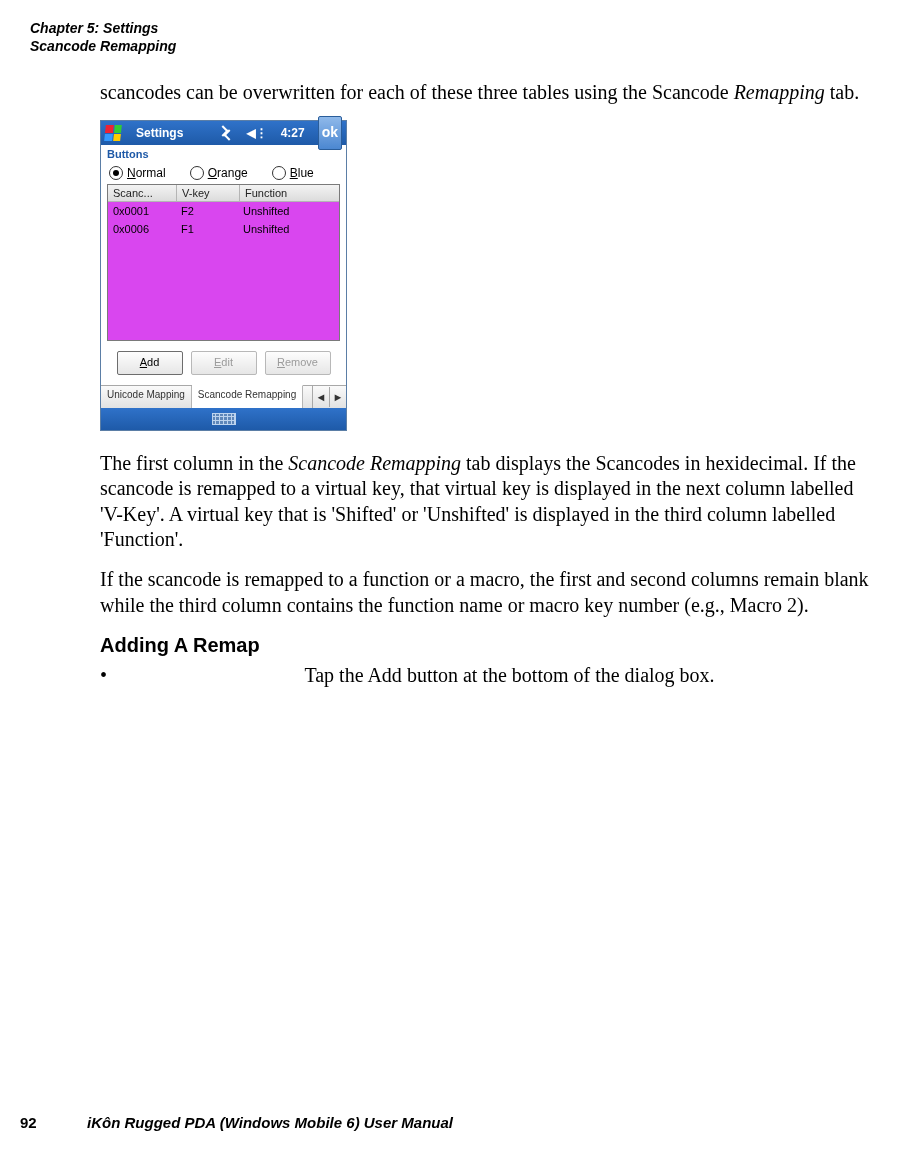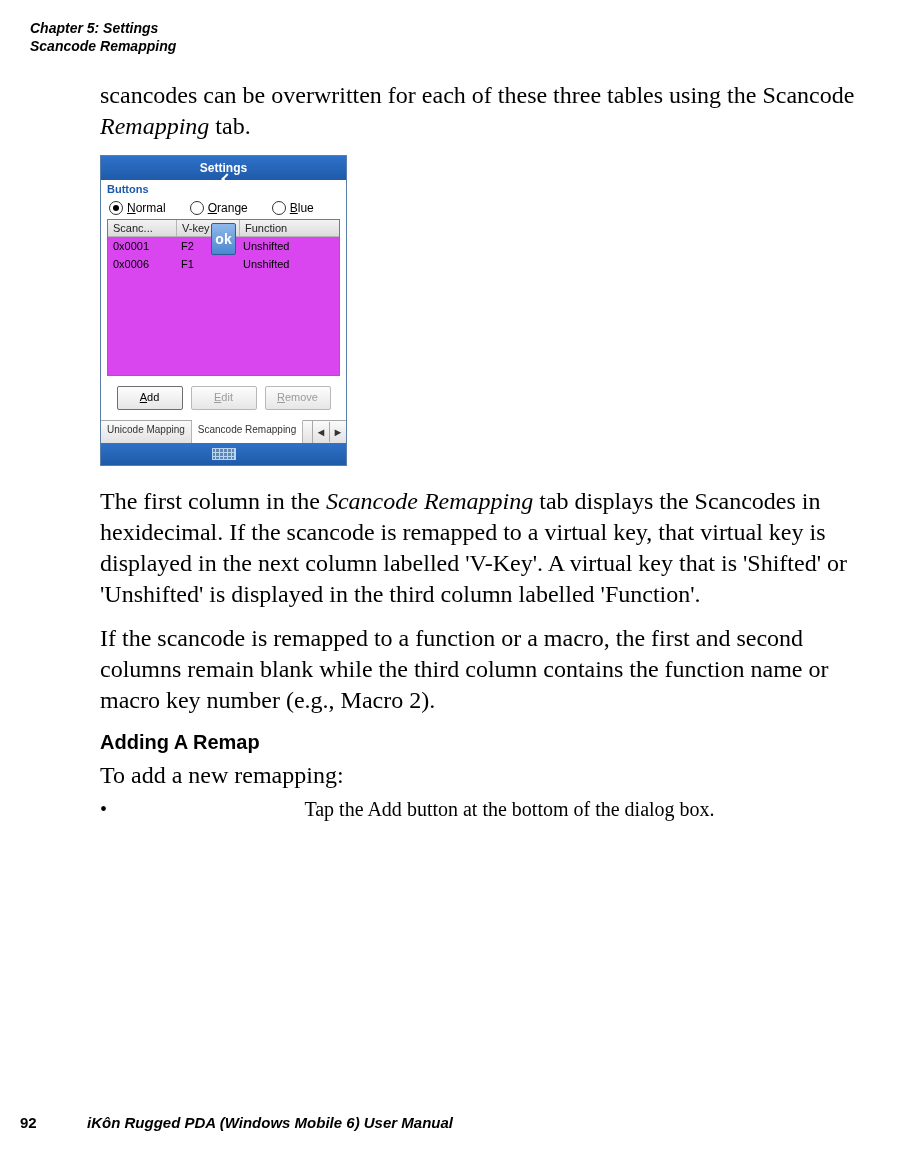--- a/index.html
+++ b/index.html
@@ -25,21 +25,21 @@
     font-size: 14px;
     line-height: 1.25;
     color: #000;
   }
   .content {
     margin-left: 70px;
     margin-right: 10px;
     margin-top: 25px;
   }
   .para {
-    font-size: 24px;
+    font-size: 20px;
     line-height: 1.28;
     margin: 0 0 14px 0;
   }
   .para .italic { font-style: italic; }
   .subhead {
     font-family: "Trebuchet MS", "Segoe UI", sans-serif;
     font-weight: 700;
     font-size: 20px;
     margin: 16px 0 6px 0;
   }
@@ -72,22 +72,21 @@
   }
   .pda-titlebar {
     background: linear-gradient(#2f72c9, #1e5aa8);
     height: 24px;
     display: flex;
     align-items: center;
     padding: 0 4px;
     color: #fff;
     font-size: 12px;
     font-weight: 700;
-    gap: 4px;
-    flex-direction: column;
+    gap: 13px;
   }
   .winflag {
     width: 16px; height: 16px;
     display: grid;
     grid-template-columns: 1fr 1fr;
     grid-template-rows: 1fr 1fr;
     gap: 1px;
     transform: skewX(-6deg);
     margin-right: 2px;
   }
@@ -363,21 +362,20 @@
     </div>
 
     <p class="para">
       <span>The first column in the </span><span class="italic">Scancode Remapping</span><span> tab displays the Scancodes in hexidecimal. If the scancode is remapped to a virtual key, that virtual key is displayed in the next column labelled 'V-Key'. A virtual key that is 'Shifted' or 'Unshifted' is displayed in the third column labelled 'Function'.</span>
     </p>
 
     <p class="para">If the scancode is remapped to a function or a macro, the first and second columns remain blank while the third column contains the function name or macro key number (e.g., Macro 2).</p>
 
     <div class="subhead">Adding A Remap</div>
 
-    <p class="para" style="margin-bottom:6px;">To add a new remapping:</p>
 
     <ul class="bullets">
       <li>
         <span>Tap the </span><span class="bold">Add</span><span> button at the bottom of the dialog box.</span>
       </li>
     </ul>
 
   </div>
 
   <div class="footer">

